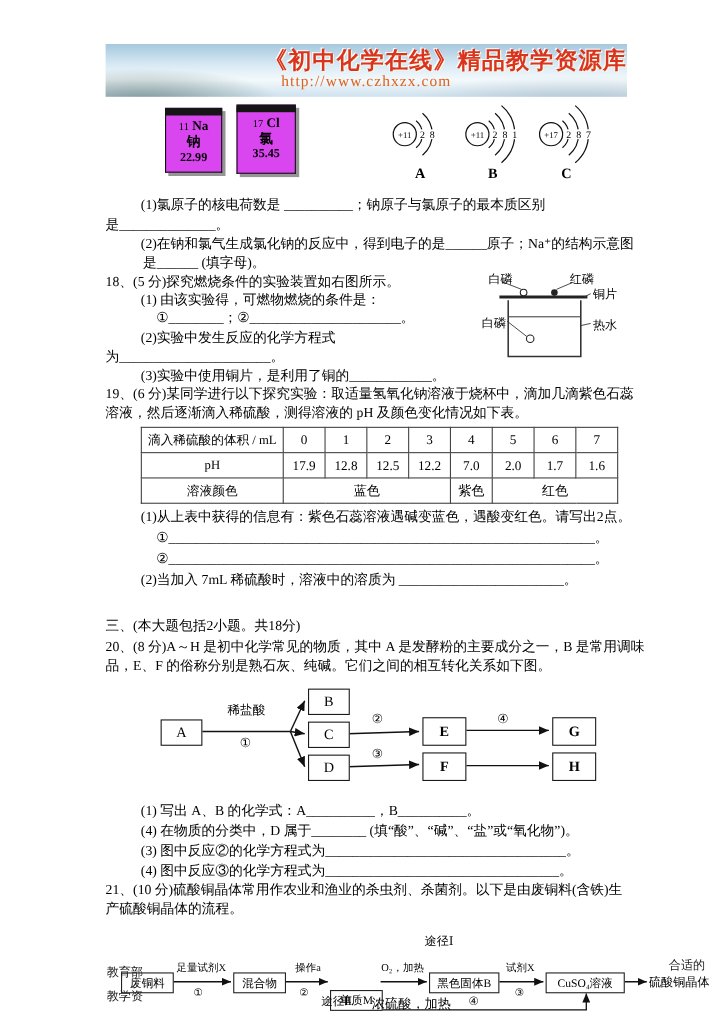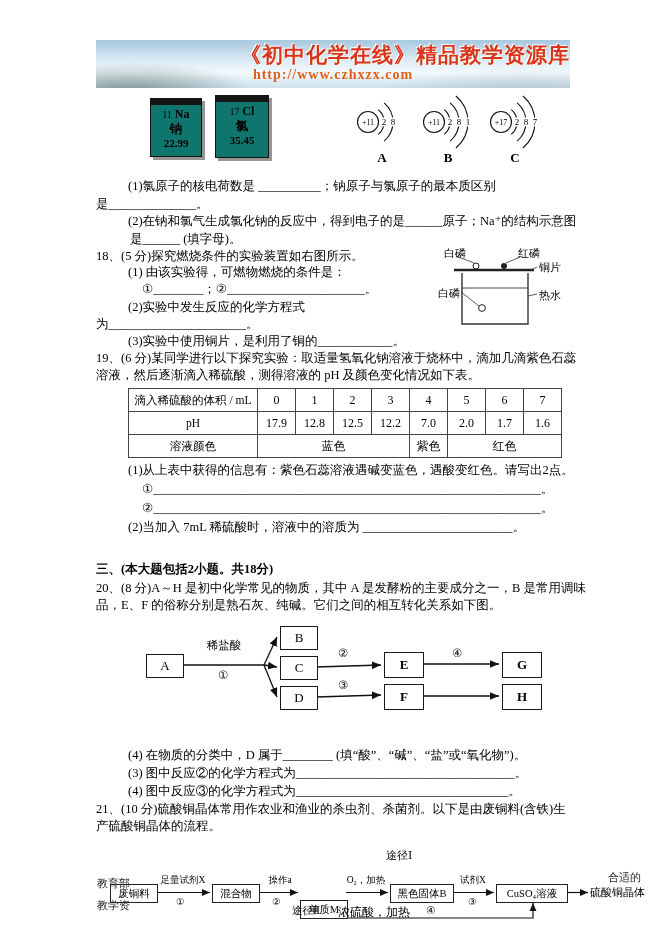--- a/index.html
+++ b/index.html
@@ -2,37 +2,37 @@
 <html><head>
 <meta charset="utf-8">
 <style>
   html,body { margin:0; padding:0; background:#ffffff; }
   .page {
     position:relative; width:661px; height:935px; background:#fff;
     font-family:"Liberation Serif","DejaVu Serif",serif; color:#000; overflow:hidden;
   }
   .abs { position:absolute; }
   .line { position:absolute; font-size:12.5px; line-height:16px; white-space:nowrap; }
-  .bold { font-weight:bold; }
+  .bold { font-weight:normal; }
 
   
   .banner { position:absolute; left:96px; top:40px; width:474px; height:48px;
     background:linear-gradient(180deg,#a6c8de 0%,#d9eaf4 40%,#f3f9fc 68%,#cfe2ee 100%); overflow:hidden; }
   .hill-l { position:absolute; left:-10px; bottom:-4px; width:170px; height:30px;
     background:radial-gradient(ellipse at 25% 100%, rgba(55,85,80,0.55), rgba(55,85,80,0) 70%); }
   .hill-r { position:absolute; right:-20px; bottom:-6px; width:220px; height:26px;
     background:radial-gradient(ellipse at 70% 100%, rgba(120,140,150,0.35), rgba(120,140,150,0) 70%); }
   .banner-title { position:absolute; left:0; right:0; top:1px; text-align:right;
     font-size:21px; font-weight:bold; color:#d93420; letter-spacing:1px;
     text-shadow:1px 1px 0 #fff8e0, -1px -1px 0 #ffffff; }
   .banner-url { position:absolute; left:0; right:0; top:27px; text-align:center;
-    font-size:14px; font-weight:bold; color:#e0601a; letter-spacing:1px; }
-
-  
-  .ecard { position:absolute; background:#0f766e; border:1.5px solid #111; border-top:7px solid #151515;
+    font-size:14px; font-weight:normal; color:#e0601a; letter-spacing:1px; }
+
+  
+  .ecard { position:absolute; background:#d946ef; border:1.5px solid #111; border-top:7px solid #151515;
     box-shadow:3px 3px 0 rgba(20,20,20,0.45); text-align:center; }
   .ecard .numline { display:flex; justify-content:center; align-items:baseline; gap:3px; margin-top:2px; }
   .ecard .num { font-size:9.5px; }
   .ecard .sym { font-size:12px; font-weight:bold; }
   .ecard .name { font-size:12.5px; font-weight:bold; line-height:15px; }
   .ecard .mass { font-size:11px; font-weight:bold; }
 
   .atom-label { position:absolute; width:56px; text-align:center; font-size:13px; font-weight:bold; }
 
   
@@ -232,20 +232,21 @@
     <div class="fbox big" style="left:254px; top:68px;">F</div>
     <div class="fbox big" style="left:372px; top:36px;">G</div>
     <div class="fbox big" style="left:372px; top:68px;">H</div>
     <span class="flabel" style="left:62px; top:22px; width:64px;">稀盐酸</span>
     <span class="flabel" style="left:88px;  top:52px;">①</span>
     <span class="flabel" style="left:208px; top:30px;">②</span>
     <span class="flabel" style="left:208px; top:62px;">③</span>
     <span class="flabel" style="left:322px; top:30px;">④</span>
   </div>
 
+  <div class="line" style="left:128px; top:729px;">(1) 写出 A、B 的化学式：A__________，B__________。</div>
   <div class="line" style="left:128px; top:747px;">(4) 在物质的分类中，D 属于________ (填“酸”、“碱”、“盐”或“氧化物”)。</div>
   <div class="line" style="left:128px; top:765px;">(3) 图中反应②的化学方程式为___________________________________。</div>
   <div class="line" style="left:128px; top:783px;">(4) 图中反应③的化学方程式为__________________________________。</div>
 
   <div class="line" style="left:96px; top:801px;">21、(10 分)硫酸铜晶体常用作农业和渔业的杀虫剂、杀菌剂。以下是由废铜料(含铁)生</div>
   <div class="line" style="left:96px; top:818px;">产硫酸铜晶体的流程。</div>
 
   <div class="abs" style="left:96px; top:844px; width:560px; height:88px;">
     <svg width="560" height="88" style="position:absolute; left:0; top:0;">
       <defs>

